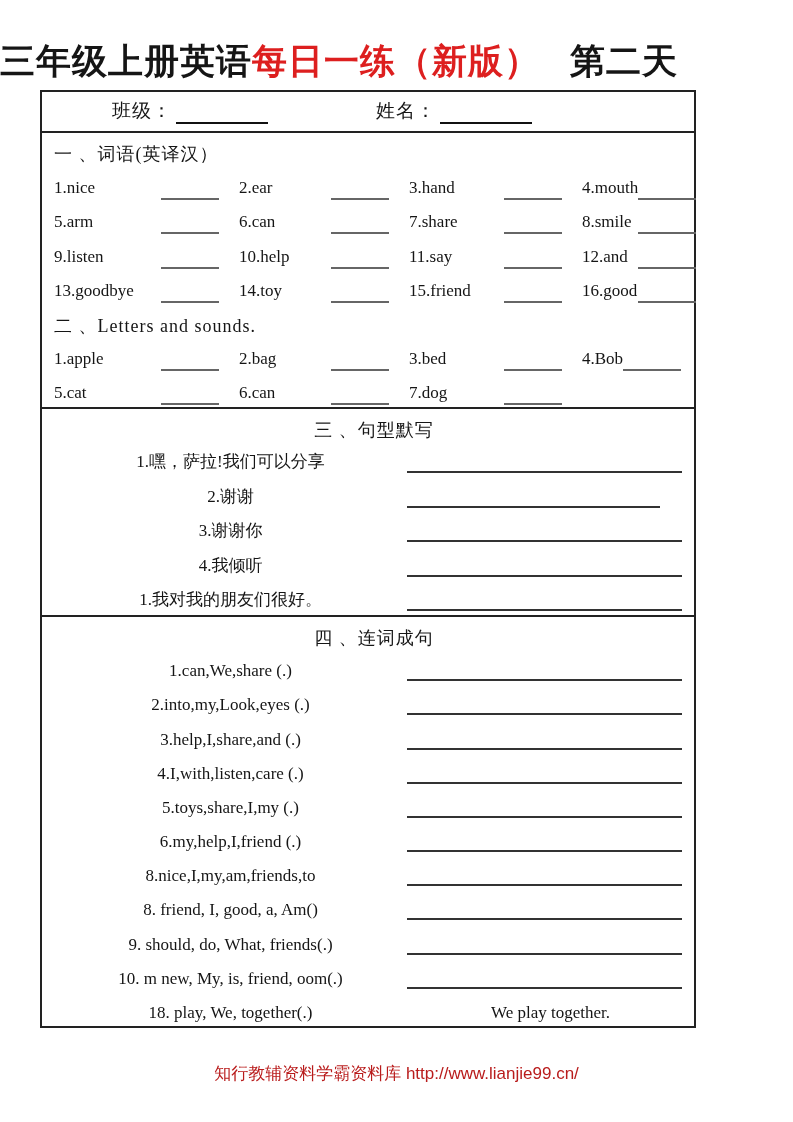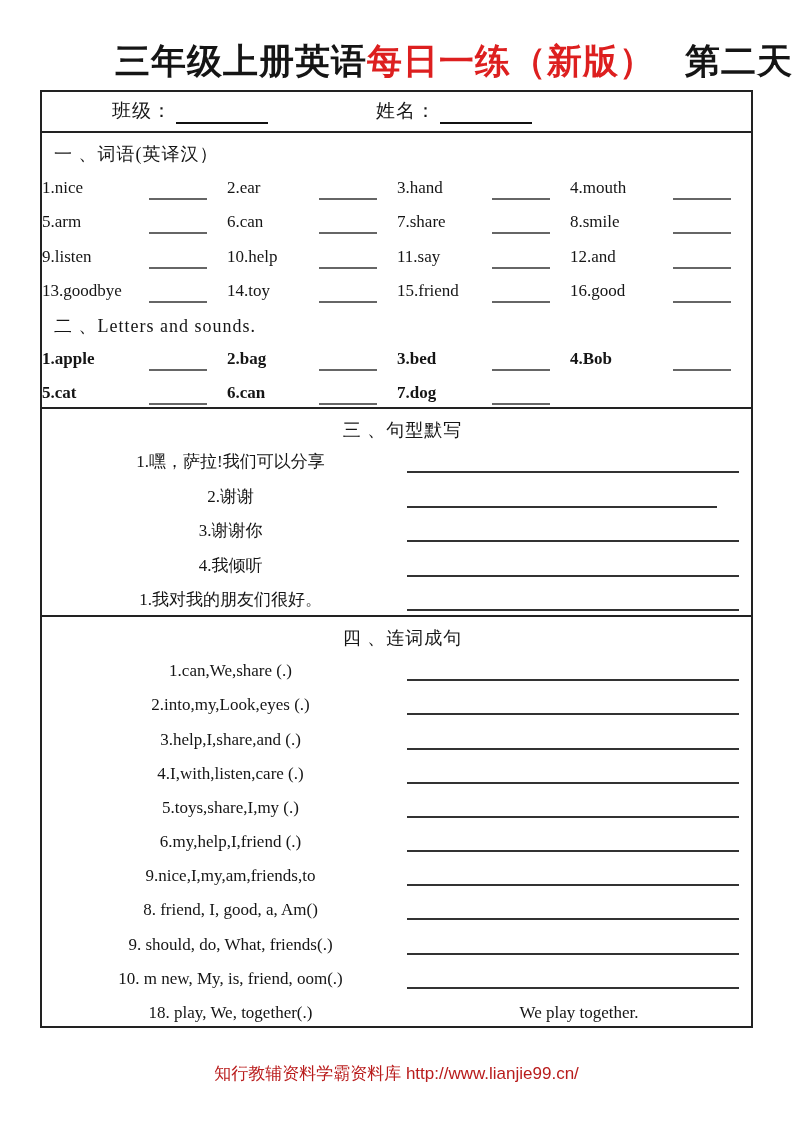--- a/index.html
+++ b/index.html
@@ -7,56 +7,56 @@
   body {
     background:#ffffff;
     font-family:"Liberation Serif","DejaVu Serif",serif;
     color:#151515;
   }
   .page { position:relative; width:793px; height:1122px; background:#fff; overflow:hidden; }
 
   
   .doc-title {
     position:absolute; top:38px; left:0; width:100%;
-    text-align:right; font-size:35px; font-weight:bold;
+    text-align:left; font-size:35px; font-weight:bold;
     letter-spacing:1px; white-space:nowrap;
     font-family:"Liberation Sans","DejaVu Sans",sans-serif;
   }
   .doc-title .red { color:#dd1f1f; }
   .doc-title .day { margin-left:30px; }
 
   
   .box {
     position:absolute; left:40px; top:90px;
-    width:713px; height:938px;
+    width:656px; height:938px;
     border:2px solid #222; background:#fff;
   }
 
   
   .id-row {
     height:41px; border-bottom:2px solid #222;
     display:flex; align-items:flex-end;
     padding:0 0 7px 70px; font-size:19px; letter-spacing:1px;
   }
   .id-line { display:inline-block; width:92px; border-bottom:2px solid #111; height:14px; margin-left:4px; }
   .name-label { margin-left:108px; }
 
   
   .sec-title {
     font-size:18px; height:34px; padding:9px 0 0 12px;
     letter-spacing:1px; white-space:nowrap;
   }
 
   
-  .grid4 { display:grid; grid-template-columns:185px 170px 173px 1fr; padding-left:0; }
+  .grid4 { display:grid; grid-template-columns:185px 170px 173px 1fr; padding-left:12px; }
   .cell {
     height:34.5px; display:flex; justify-content:space-between;
     align-items:flex-end; padding:0 20px 4px 0; font-size:17px; white-space:nowrap;
   }
-  .grid4.compact .cell { height:34px;font-weight:bold; }
+  .grid4.compact .cell { height:34px; }
   .cell .blank { width:58px; border-bottom:2px solid #666; height:10px; margin-bottom:-2px; }
 
   
   .qsec { border-top:2px solid #222;text-align:center; }
   .qrow {
     display:flex; align-items:flex-end;
     padding:0 0 4px 12px; height:34.4px; font-size:17px; white-space:nowrap;
   }
   .qsec4 .qrow { height:34.2px; }
   .qlabel { flex:0 0 353px; overflow:hidden; }
@@ -233,21 +233,21 @@
         </div>
       <div class="qrow">
           <span class="qlabel">5.toys,share,I,my (.)</span>
           <span class="ansline"></span>
         </div>
       <div class="qrow">
           <span class="qlabel">6.my,help,I,friend (.)</span>
           <span class="ansline"></span>
         </div>
       <div class="qrow">
-          <span class="qlabel">9.nice,I,my,am,friends,to</span>
+          <span class="qlabel">8.nice,I,my,am,friends,to</span>
           <span class="ansline"></span>
         </div>
       <div class="qrow">
           <span class="qlabel">8. friend, I, good, a, Am()</span>
           <span class="ansline"></span>
         </div>
       <div class="qrow">
           <span class="qlabel">9. should, do, What, friends(.)</span>
           <span class="ansline"></span>
         </div>

